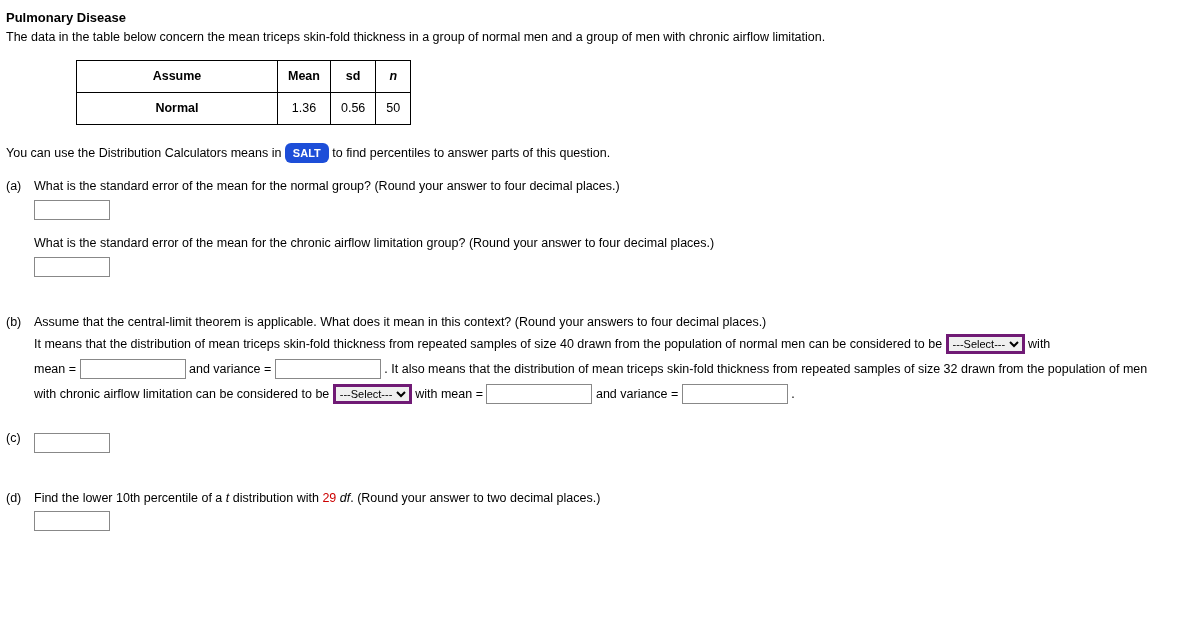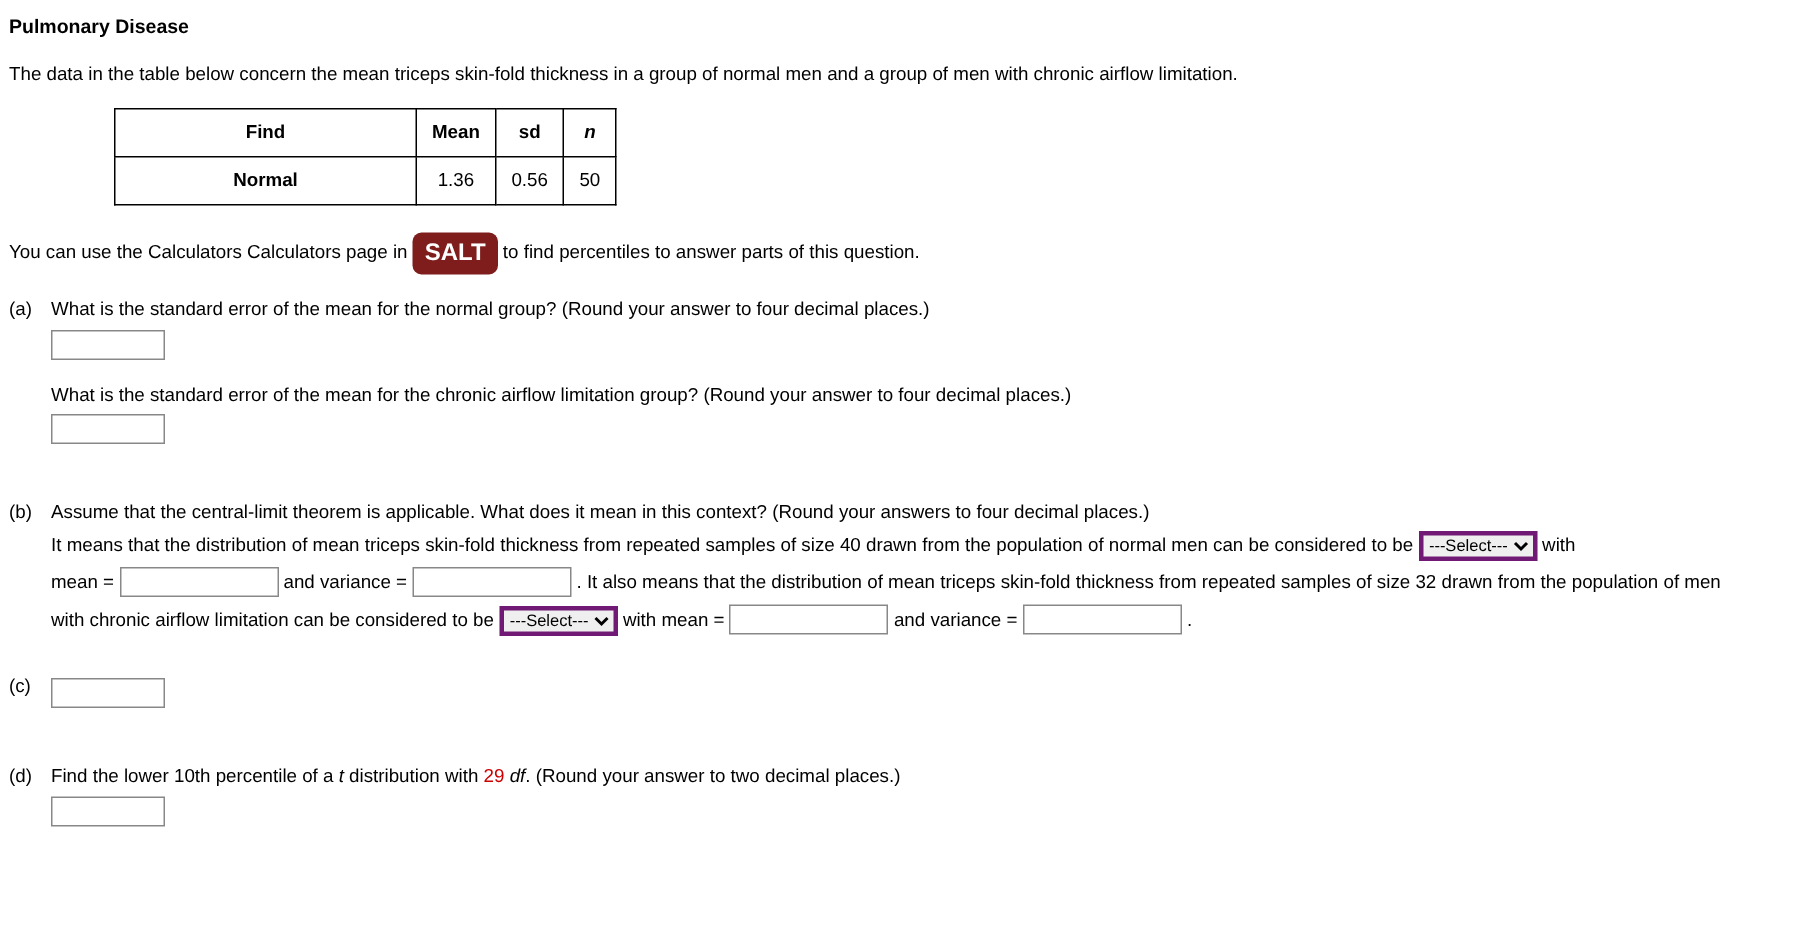--- a/index.html
+++ b/index.html
@@ -7,21 +7,21 @@
     font-size: 12.5px;
     color: #000;
     margin: 0;
     padding: 8px 6px;
     line-height: 1.5;
     background:#fff;
   }
   .title {
     font-weight: bold;
     font-size: 13px;
-    margin-bottom: 12px;
+    margin-bottom: 0;
   }
   .intro {
     margin-bottom: 14px;
   }
   table.data {
     border-collapse: collapse;
     margin-left: 70px;
     margin-bottom: 18px;
   }
   table.data th, table.data td {
@@ -33,26 +33,26 @@
   table.data th {
     font-weight: bold;
   }
   table.data td:first-child, table.data th:first-child {
     min-width: 180px;
     text-align: center;
     font-weight: bold;
   }
   .salt {
     display:inline-block;
-    background:#7f1d1d;
+    background:#1d4ed8;
     color:#fff;
     font-weight:bold;
     border-radius:6px;
     padding:2px 8px;
-    font-size:16px;
+    font-size:11px;
     vertical-align:middle;
   }
   .salt-line { margin-bottom:14px; }
   .part {
     display:flex;
     margin-bottom: 6px;
   }
   .part-label {
     width: 28px;
     flex:none;
@@ -84,36 +84,36 @@
 </head>
 <body>
 
 <div class="title">Pulmonary Disease</div>
 
 <div class="intro">The data in the table below concern the mean triceps skin-fold thickness in a group of normal men and a group of men with chronic airflow limitation.</div>
 
 <table class="data">
   <tbody>
       <tr>
-    <th>Find</th>
+    <th>Assume</th>
     <th>Mean</th>
     <th>sd</th>
     <th><span class="it">n</span></th>
   </tr>
   <tr>
     <td>Normal</td>
     <td>1.36</td>
     <td>0.56</td>
     <td>50</td>
   </tr>
 </tbody>
   </table>
 
 <div class="salt-line">
-  <span>You can use the Calculators Calculators page in </span>
+  <span>You can use the Distribution Calculators means in </span>
   <span class="salt">SALT</span>
   <span> to find percentiles to answer parts of this question.</span>
 </div>
 
 <div class="block">
 <div class="part">
   <div class="part-label">(a)</div>
   <div class="part-body">
     <div>What is the standard error of the mean for the normal group? (Round your answer to four decimal places.)</div>
     <div class="sub"><input class="ans" type="text" style=""></div>

